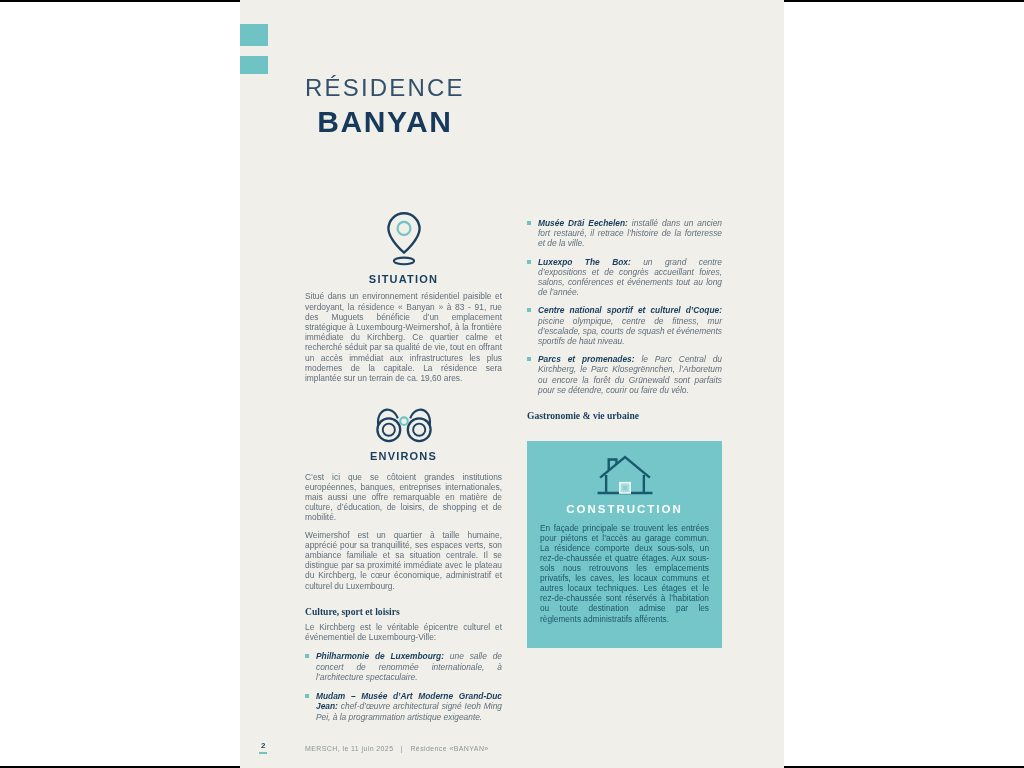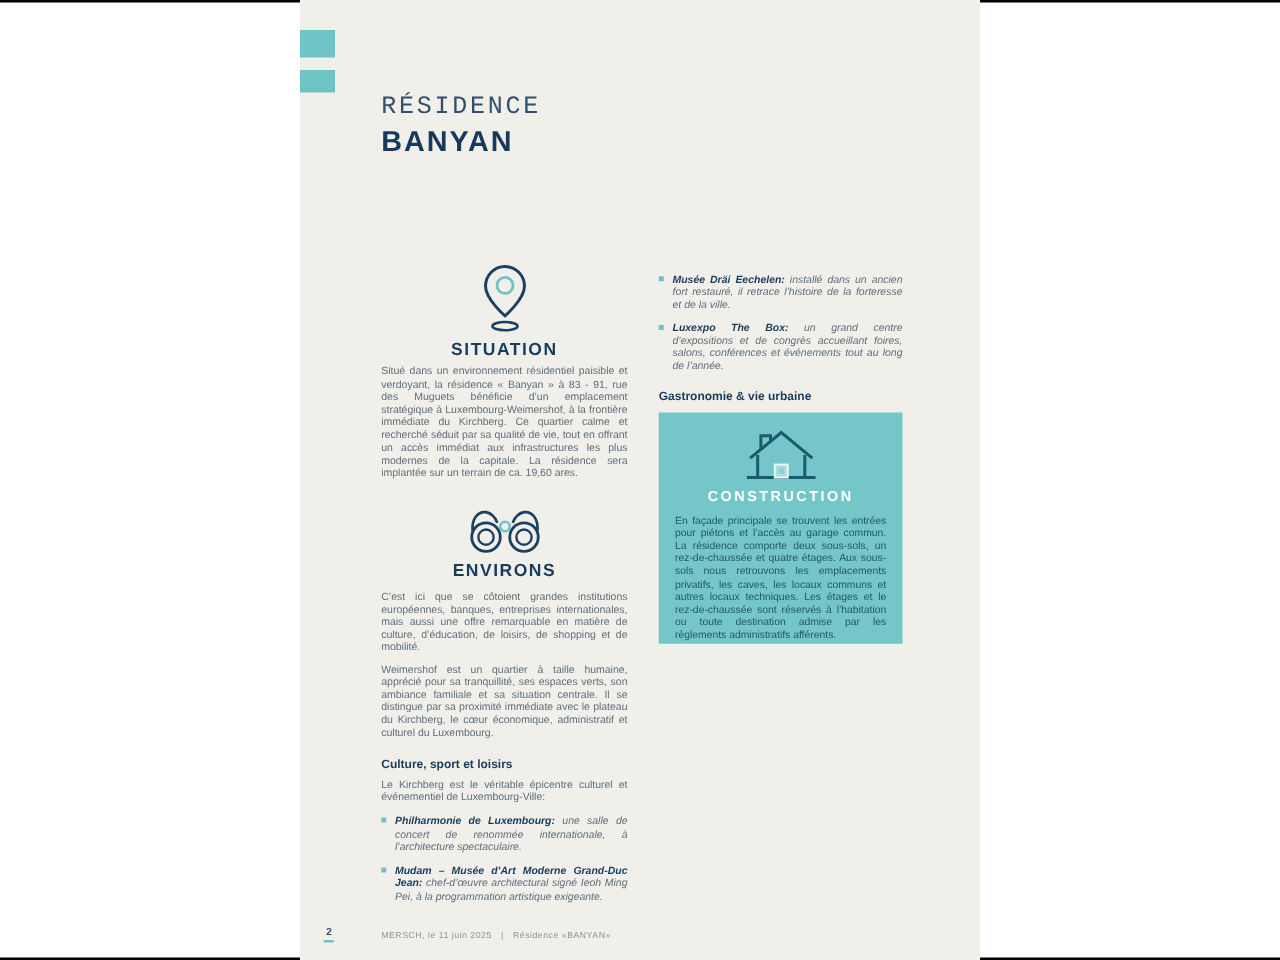--- a/index.html
+++ b/index.html
@@ -18,54 +18,54 @@
     position:absolute; left:240px; top:0; width:544px; height:768px;
     background:#f1efe9;
   }
 
   .accent-sq { position:absolute; left:0; width:28px; background:#6fc3c5; }
   .accent-sq.one { top:24px; height:22px; }
   .accent-sq.two { top:56px; height:18px; }
 
   .title-block { position:absolute; left:65px; top:74px; }
   .title-thin {
-    font-size:20px; letter-spacing:2.2px; font-weight:400; color:#33506b;font-family:Liberation Mono, monospace;
+    font-size:24px; letter-spacing:2.2px; font-weight:400; color:#33506b;
   }
   .title-bold {
-    font-size:23px; letter-spacing:1.6px; font-weight:700; color:#16395c; margin-top:3px;
+    font-size:30px; letter-spacing:1.6px; font-weight:700; color:#16395c; margin-top:3px;text-align:center;
   }
 
   .col { position:absolute; font-size:8.4px; line-height:10.2px; color:#5e6e7b; }
   .col-left  { left:65px;  top:210px; width:197px; }
   .col-right { left:287px; top:218px; width:195px; }
 
   .icon-wrap { text-align:center; }
   .icon-wrap.binoc { margin-top:22px; }
 
   .sec-heading {
-    text-align:center; font-size:14px; font-weight:700;
+    text-align:center; font-size:11px; font-weight:700;
     letter-spacing:1.2px; color:#173d5d; margin-top:6px;
   }
   .para { text-align:justify; margin-top:7px; }
   .para.second { margin-top:10px; }
 
   .sub-heading {
-    font-size:9.6px; font-weight:700; color:#173d5d; margin-top:16px;
+    font-size:9.6px; font-weight:700; color:#173d5d; margin-top:16px;font-family:Liberation Serif, serif;
   }
   .intro { text-align:justify; margin-top:5px; }
 
   .blist { list-style:none; }
   .bitem { position:relative; padding-left:11px; margin-top:9px; text-align:justify;font-style:italic; }
   .col-right .blist .bitem:first-child { margin-top:0; }
   .col-right .bitem { margin-top:8px; }
   .bullet-sq { position:absolute; left:0; top:3px; width:4px; height:4px; background:#6fc3c5; }
   .bname { font-weight:700; color:#173d5d; }
 
   .construction {
-    margin-top:6px; background:#74c6c8; padding:10px 13px 3px;
+    margin-top:20px; background:#74c6c8; padding:10px 13px 24px;
   }
   .c-heading {
     text-align:center; color:#ffffff; font-weight:700; font-size:11.5px;
     letter-spacing:2px; margin-top:3px;
   }
   .c-body {
     color:#1f566c; text-align:justify; margin-top:8px;
     font-size:8.3px; line-height:10.1px;
   }
 
@@ -147,20 +147,30 @@
       <li class="bitem">
         <span class="bullet-sq"></span>
         <span class="bname">Musée Dräi Eechelen:</span>
         <span>installé dans un ancien fort restauré, il retrace l’histoire de la forteresse et de la ville.</span>
       </li>
       <li class="bitem">
         <span class="bullet-sq"></span>
         <span class="bname">Luxexpo The Box:</span>
         <span>un grand centre d’expositions et de congrès accueillant foires, salons, conférences et événements tout au long de l’année.</span>
       </li>
+      <li class="bitem">
+        <span class="bullet-sq"></span>
+        <span class="bname">Centre national sportif et culturel d’Coque:</span>
+        <span>piscine olympique, centre de fitness, mur d’escalade, spa, courts de squash et événements sportifs de haut niveau.</span>
+      </li>
+      <li class="bitem">
+        <span class="bullet-sq"></span>
+        <span class="bname">Parcs et promenades:</span>
+        <span>le Parc Central du Kirchberg, le Parc Klosegrënnchen, l’Arboretum ou encore la forêt du Grünewald sont parfaits pour se détendre, courir ou faire du vélo.</span>
+      </li>
     </ul>
 
     <div class="sub-heading">Gastronomie &amp; vie urbaine</div>
 
     <div class="construction">
       <div class="icon-wrap">
         <svg width="62" height="48" viewBox="0 0 72 56">
           <path d="M4 49 H68" fill="none" stroke="#1a5a6e" stroke-width="2.8"></path>
           <path d="M14 28 V49 M58 28 V49" fill="none" stroke="#1a5a6e" stroke-width="2.8"></path>
           <path d="M7 31 L36 7 L65 31" fill="none" stroke="#1a5a6e" stroke-width="2.8"></path>

